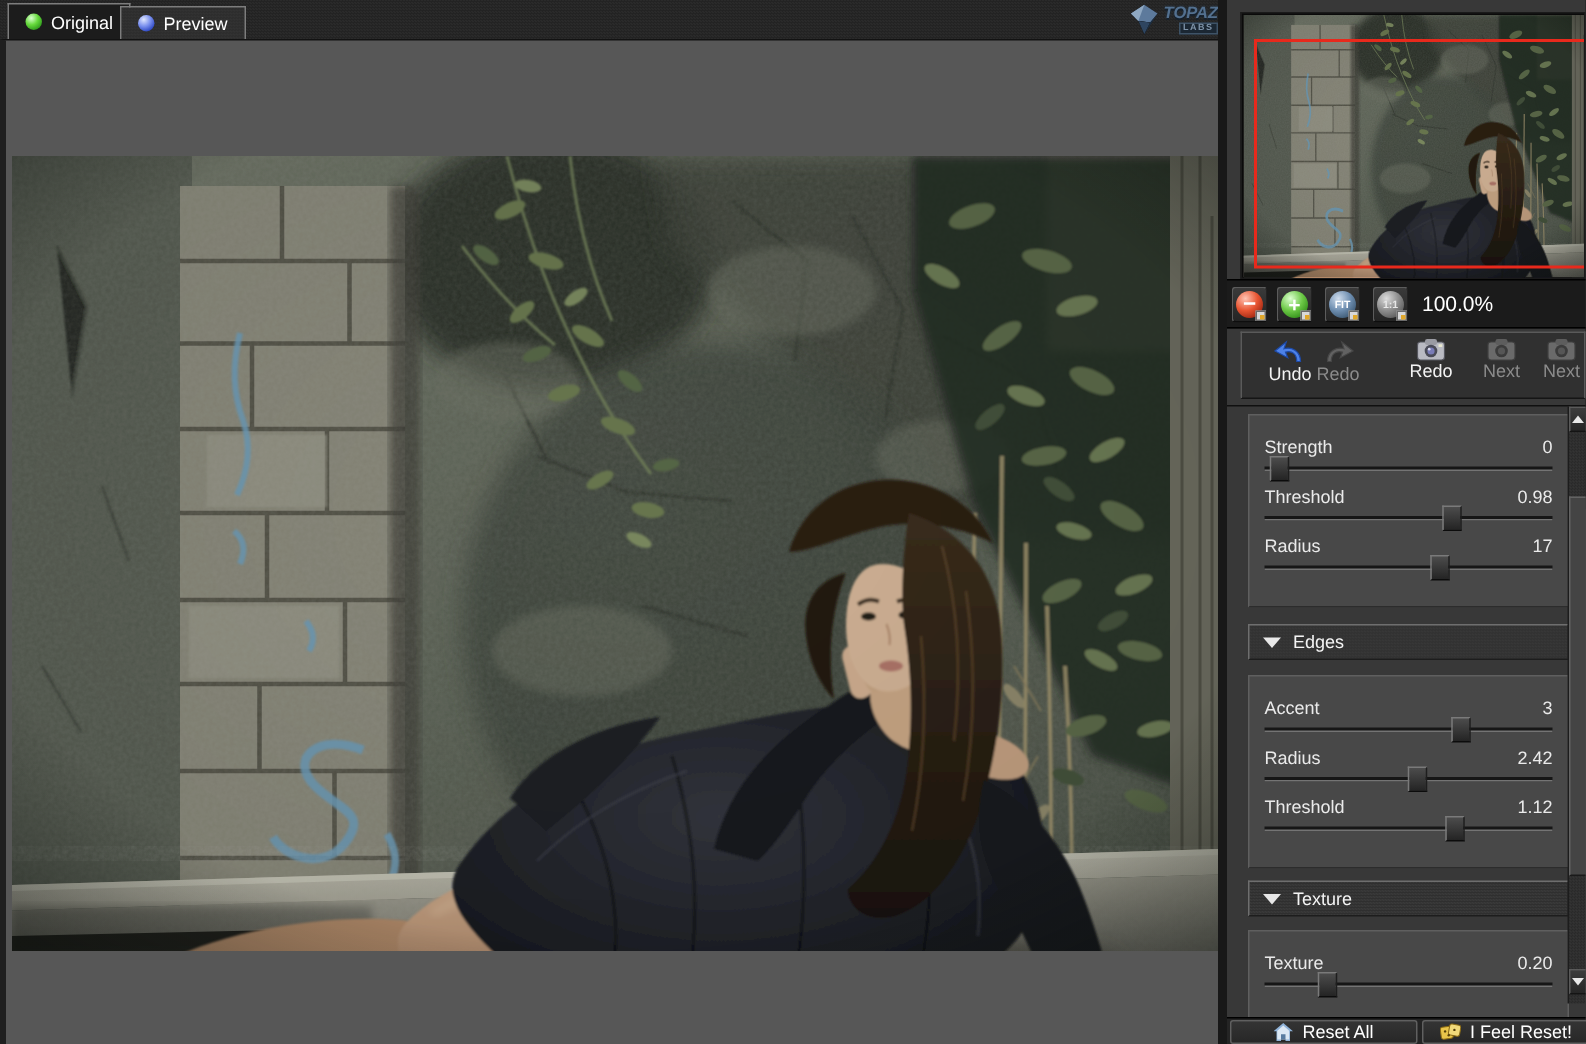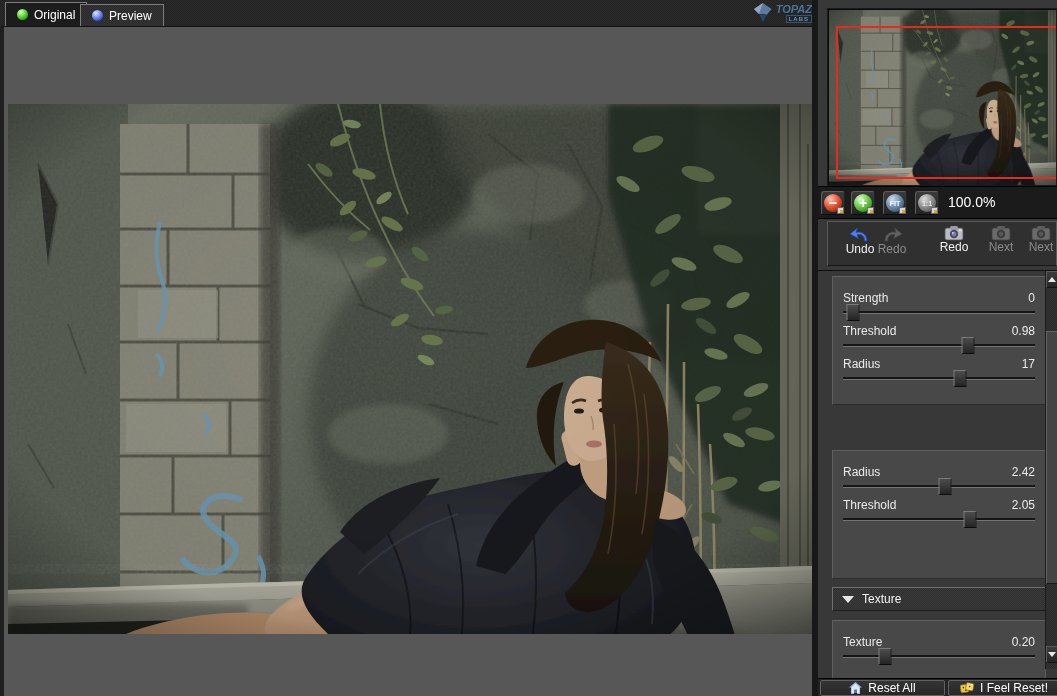--- a/index.html
+++ b/index.html
@@ -511,34 +511,47 @@
           <div class="srow">
             <span>Radius</span>
             <span>17</span>
           </div>
           <div class="strack">
             <div class="shandle" style="left: 61%;"></div>
           </div>
         </div>
       </div>
 
+      <div class="sect" style="top:145px">
+        <span class="tri-down"></span>
+        <span>Edges</span>
+      </div>
       <div class="group" style="top:179px;height:129px">
+        <div class="slider">
+          <div class="srow">
+            <span>Accent</span>
+            <span>3</span>
+          </div>
+          <div class="strack">
+            <div class="shandle" style="left: 68%;"></div>
+          </div>
+        </div>
         <div class="slider">
           <div class="srow">
             <span>Radius</span>
             <span>2.42</span>
           </div>
           <div class="strack">
             <div class="shandle" style="left: 53%;"></div>
           </div>
         </div>
         <div class="slider">
           <div class="srow">
             <span>Threshold</span>
-            <span>2.05</span>
+            <span>1.12</span>
           </div>
           <div class="strack">
             <div class="shandle" style="left: 66%;"></div>
           </div>
         </div>
       </div>
 
       <div class="sect" style="top:316px">
         <span class="tri-down"></span>
         <span>Texture</span>

